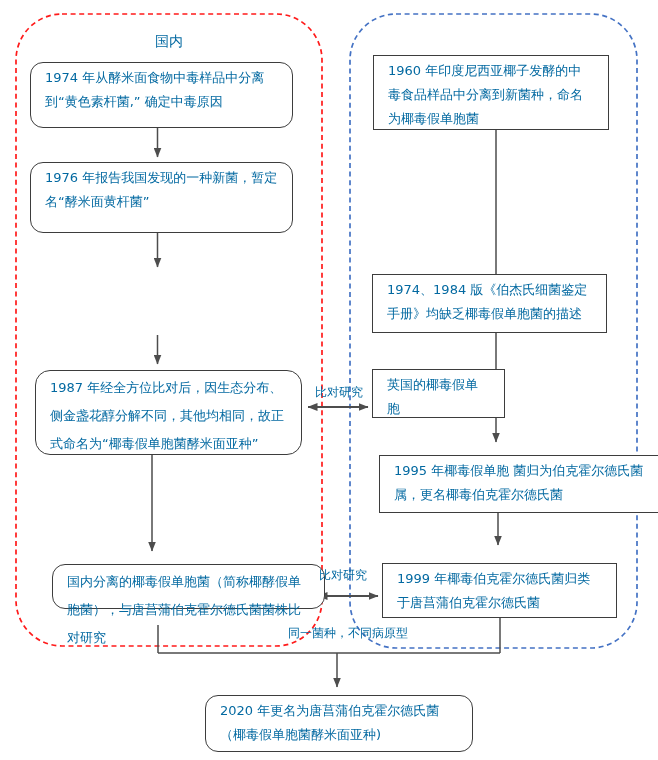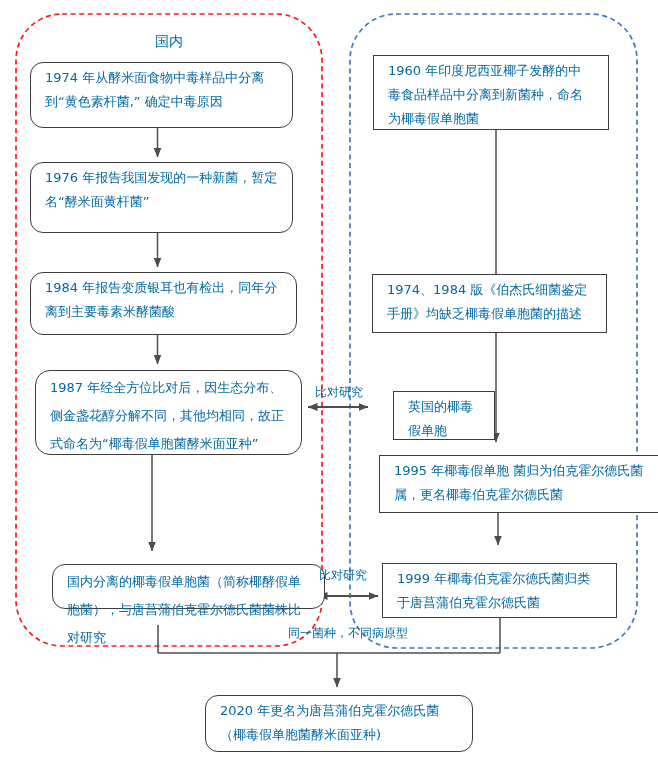--- a/index.html
+++ b/index.html
@@ -26,21 +26,21 @@
   .lbl-merge          { left:288px; top:625px; }
   
   .n-d0 { left:30px;  top:62px;  width:263px; height:66px; }
   .n-d1 { left:30px;  top:162px; width:263px; height:71px; }
   .n-d2 { left:30px;  top:272px; width:267px; height:63px; }
   .n-d3 { left:35px;  top:370px; width:267px; height:85px; border-radius:15px; }
   .n-d4 { left:40px;  top:564px; width:273px; height:45px;margin-left:12px; }
   
   .n-f0 { left:373px; top:55px;  width:236px; height:75px; }
   .n-f1 { left:372px; top:274px; width:235px; height:59px; }
-  .n-f2 { left:372px; top:391px; width:102px; height:49px;margin-left:21px; }
+  .n-f2 { left:372px; top:369px; width:133px; height:49px; }
   .n-f3 { left:379px; top:455px; width:282px; height:58px; }
   .n-f4 { left:382px; top:563px; width:235px; height:55px; }
   
   .n-r0 { left:205px; top:695px; width:268px; height:57px; }
 </style>
 </head>
 <body>
 
 <div class="canvas">
 
@@ -73,23 +73,20 @@
   </svg>
 
   <div class="group-title t-domestic">国内</div>
 
   <div class="node rounded n-d0">
       <span>1974 年从酵米面食物中毒样品中分离到“黄色素杆菌,” 确定中毒原因</span>
     </div>
   <div class="node rounded n-d1">
       <span>1976 年报告我国发现的一种新菌，暂定名“酵米面黄杆菌”</span>
     </div>
-  <div class="node rounded n-d2">
-      <span>1984 年报告变质银耳也有检出，同年分离到主要毒素米酵菌酸</span>
-    </div>
   <div class="node rounded lh28 n-d3">
       <span>1987 年经全方位比对后，因生态分布、侧金盏花醇分解不同，其他均相同，故正式命名为“椰毒假单胞菌酵米面亚种”</span>
     </div>
   <div class="node rounded lh28 n-d4">
       <span>国内分离的椰毒假单胞菌（简称椰酵假单胞菌），与唐菖蒲伯克霍尔德氏菌菌株比对研究</span>
     </div>
 
   <div class="node n-f0">
       <span>1960 年印度尼西亚椰子发酵的中毒食品样品中分离到新菌种，命名为椰毒假单胞菌</span>
     </div>

